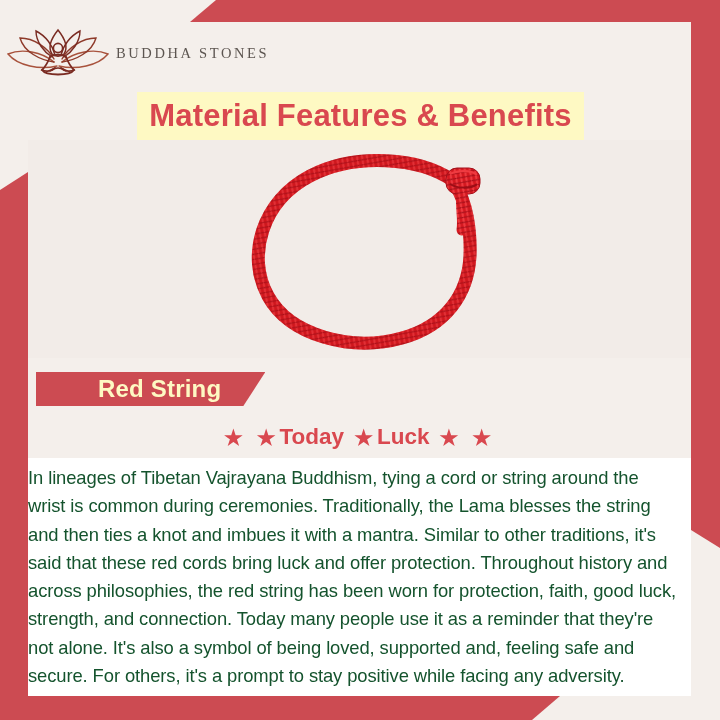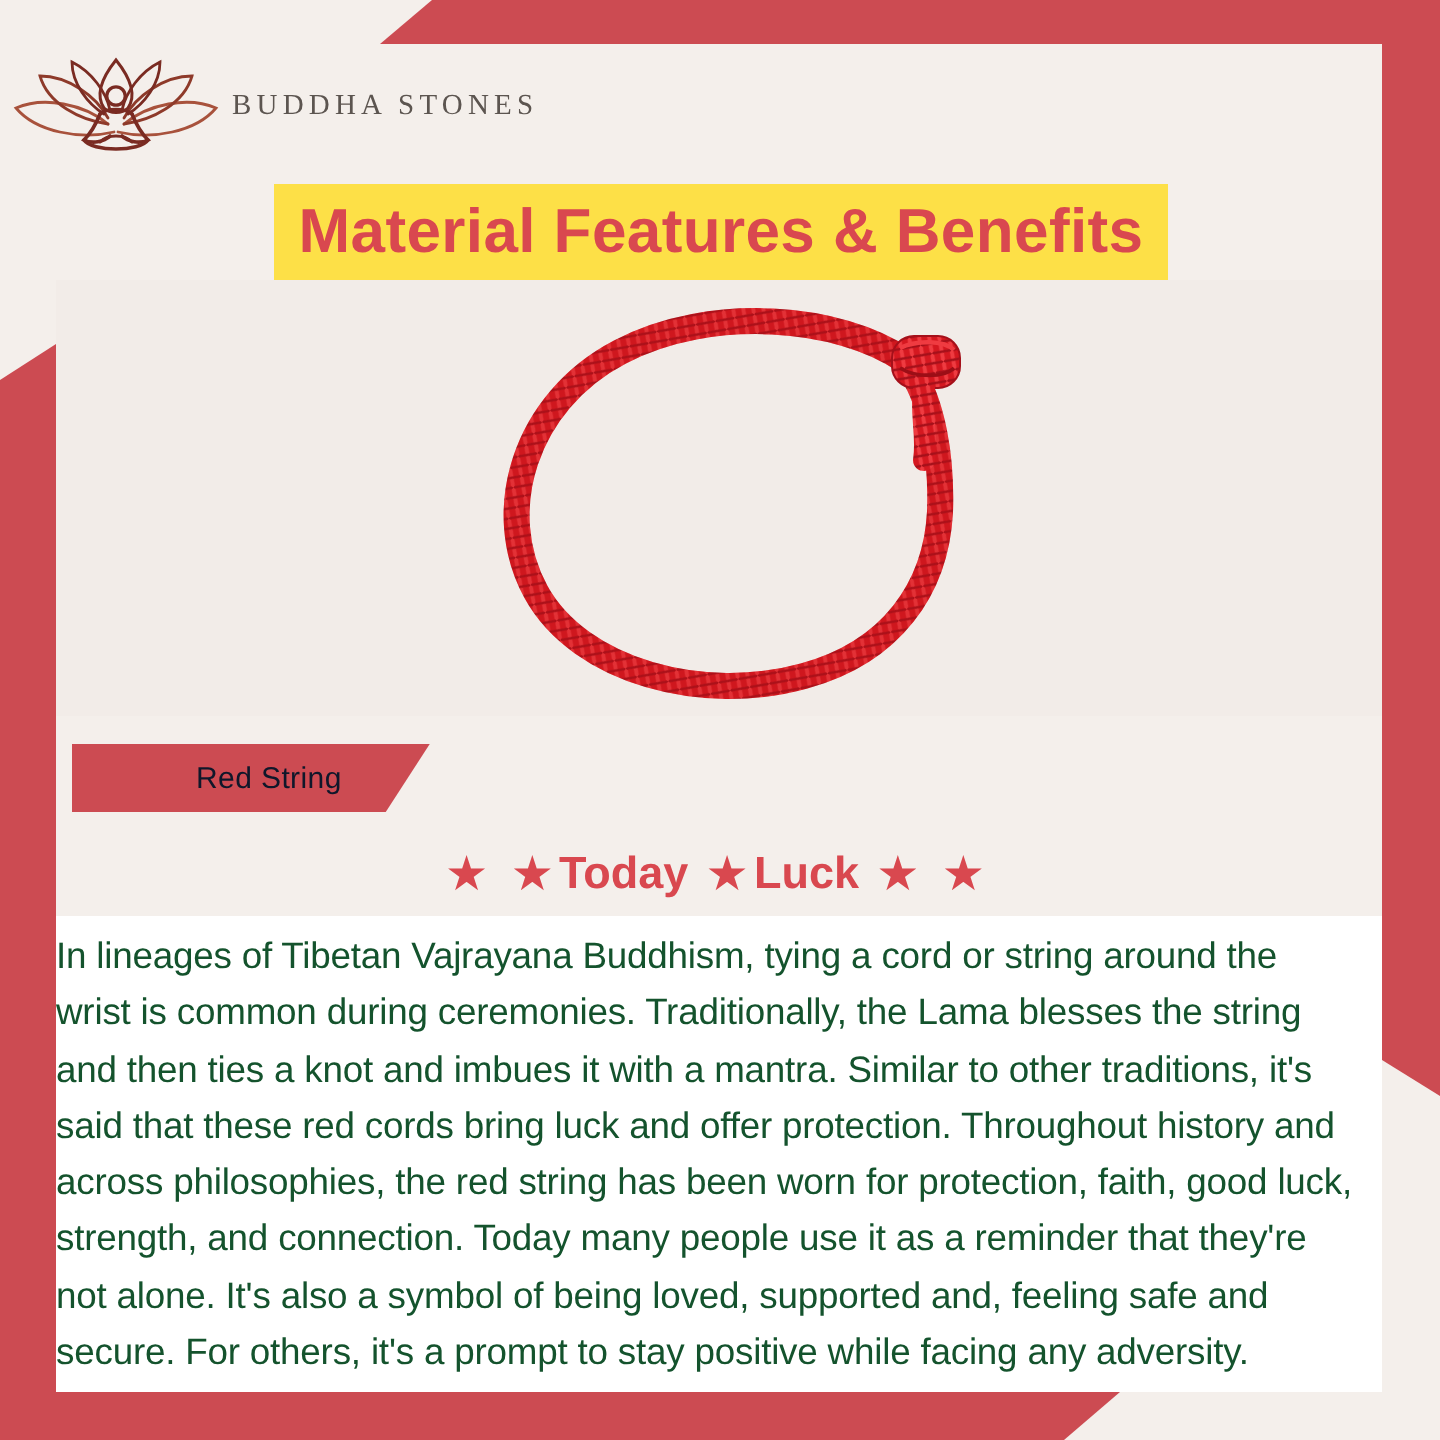--- a/index.html
+++ b/index.html
@@ -78,21 +78,21 @@
     font-weight: 400;
   }
 
   
   #title-banner {
     position: absolute;
     left: 137px;
     top: 92px;
     width: 447px;
     height: 48px;
-    background: #fde047;
+    background: #fef9c3;
     display: flex;
     align-items: center;
     justify-content: center;
   }
   #title-text {
     color: #d9484f;
     font-size: 31px;
     font-weight: 700;
     letter-spacing: 0.2px;
     white-space: nowrap;
@@ -116,23 +116,23 @@
     left: 36px;
     top: 372px;
     height: 34px;
     padding: 0 44px 0 62px;
     background: #cc4b52;
     clip-path: polygon(0 0, 100% 0, calc(100% - 22px) 100%, 0 100%);
     display: flex;
     align-items: center;
   }
   #tag-label {
-    color: #0f172a;
-    font-size: 15px;
-    font-weight: 400;
+    color: #fef9c3;
+    font-size: 24px;
+    font-weight: 700;
     letter-spacing: 0.2px;
     white-space: nowrap;
   }
 
   
   #benefits {
     position: absolute;
     left: 28px;
     top: 419px;
     width: 663px;

